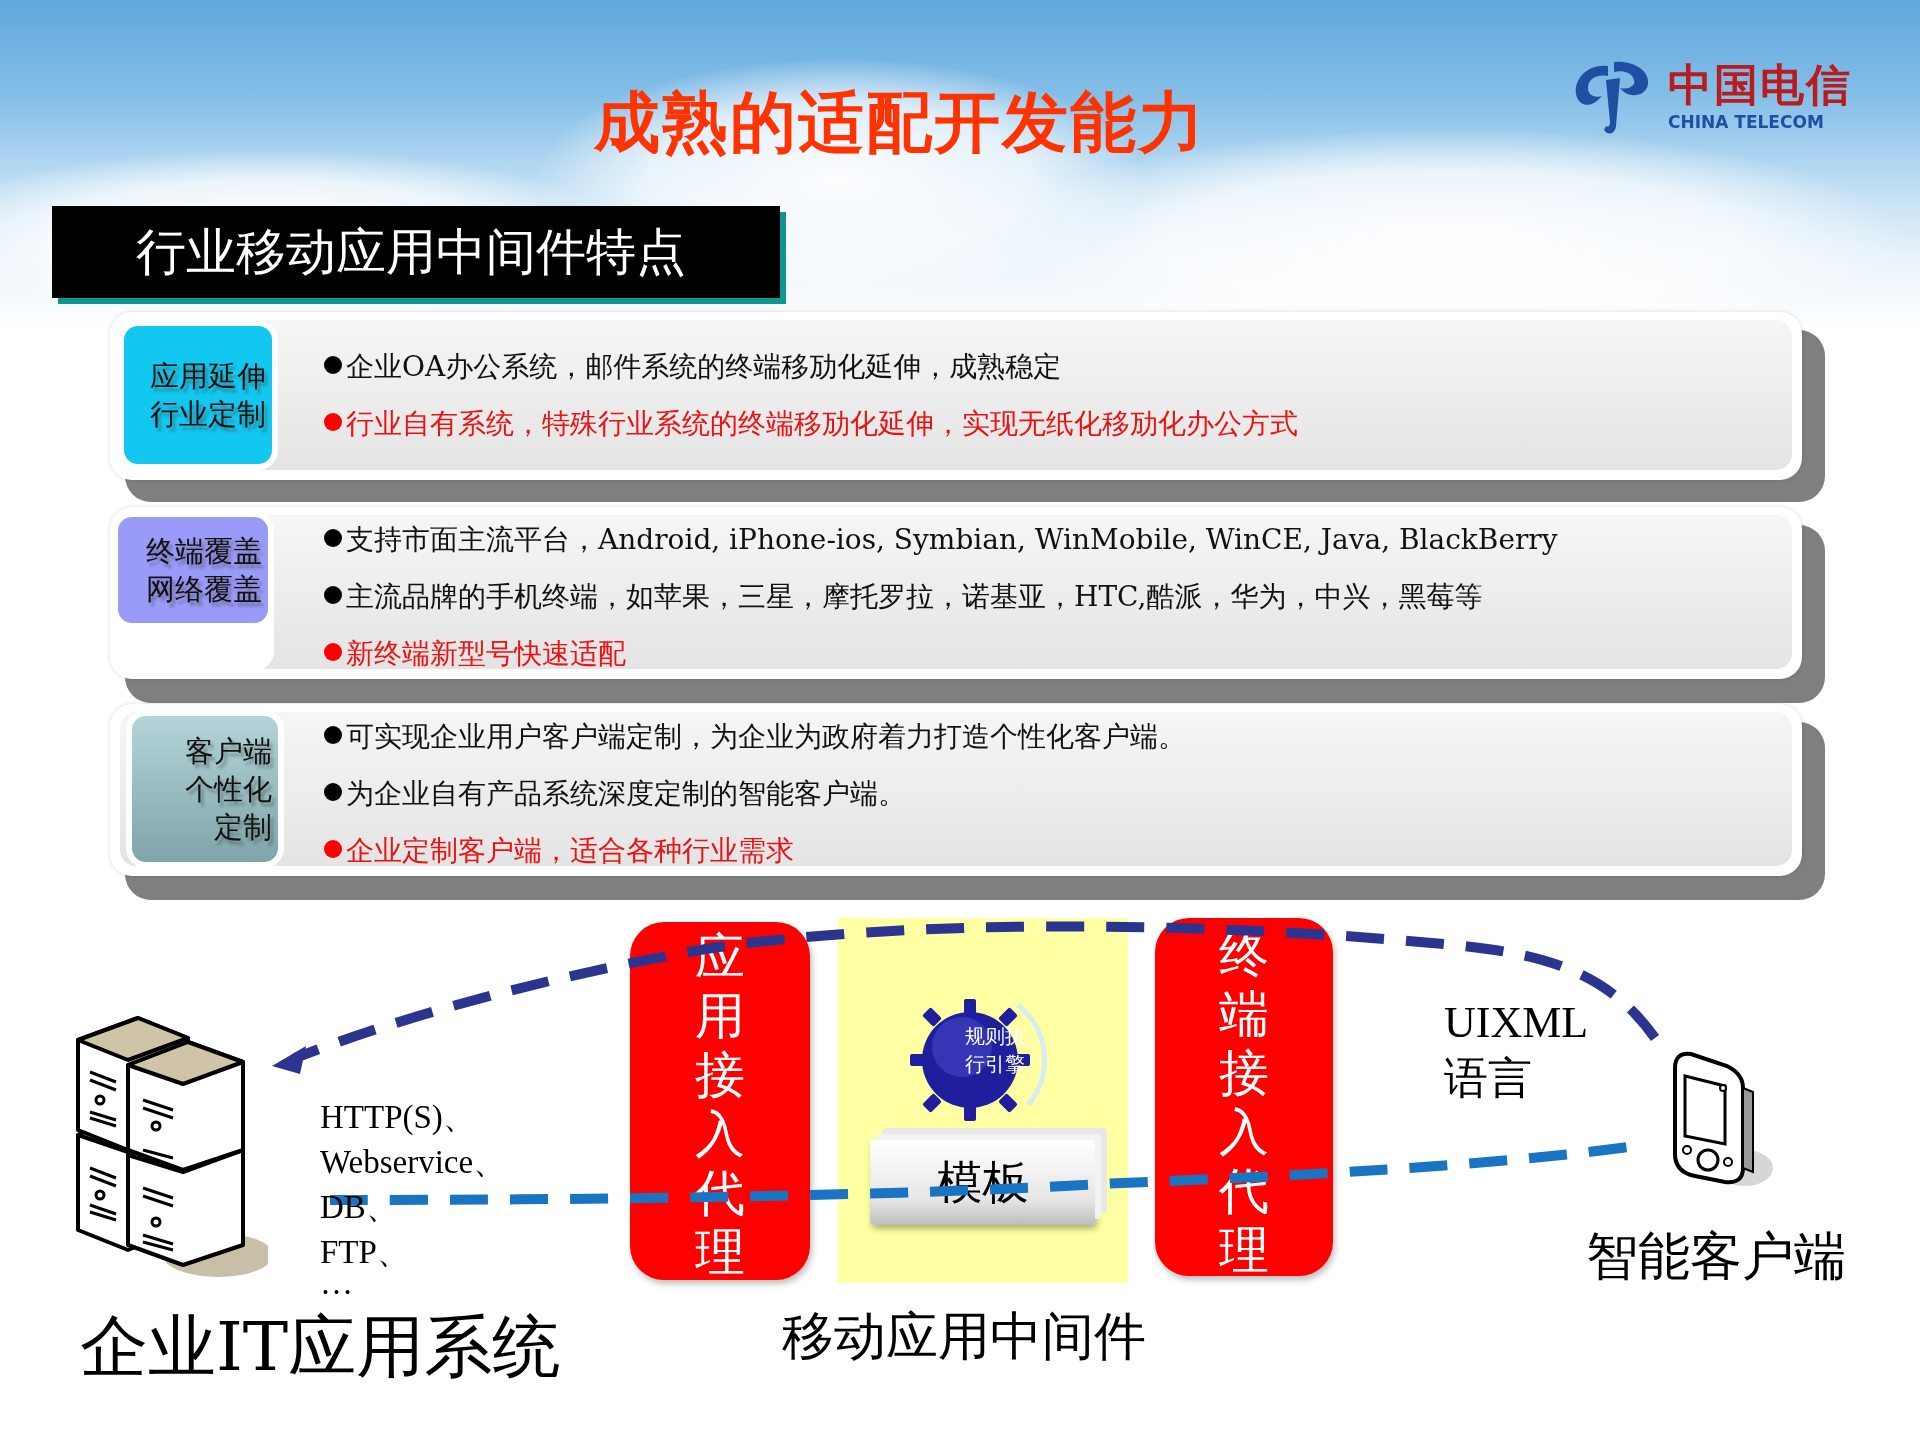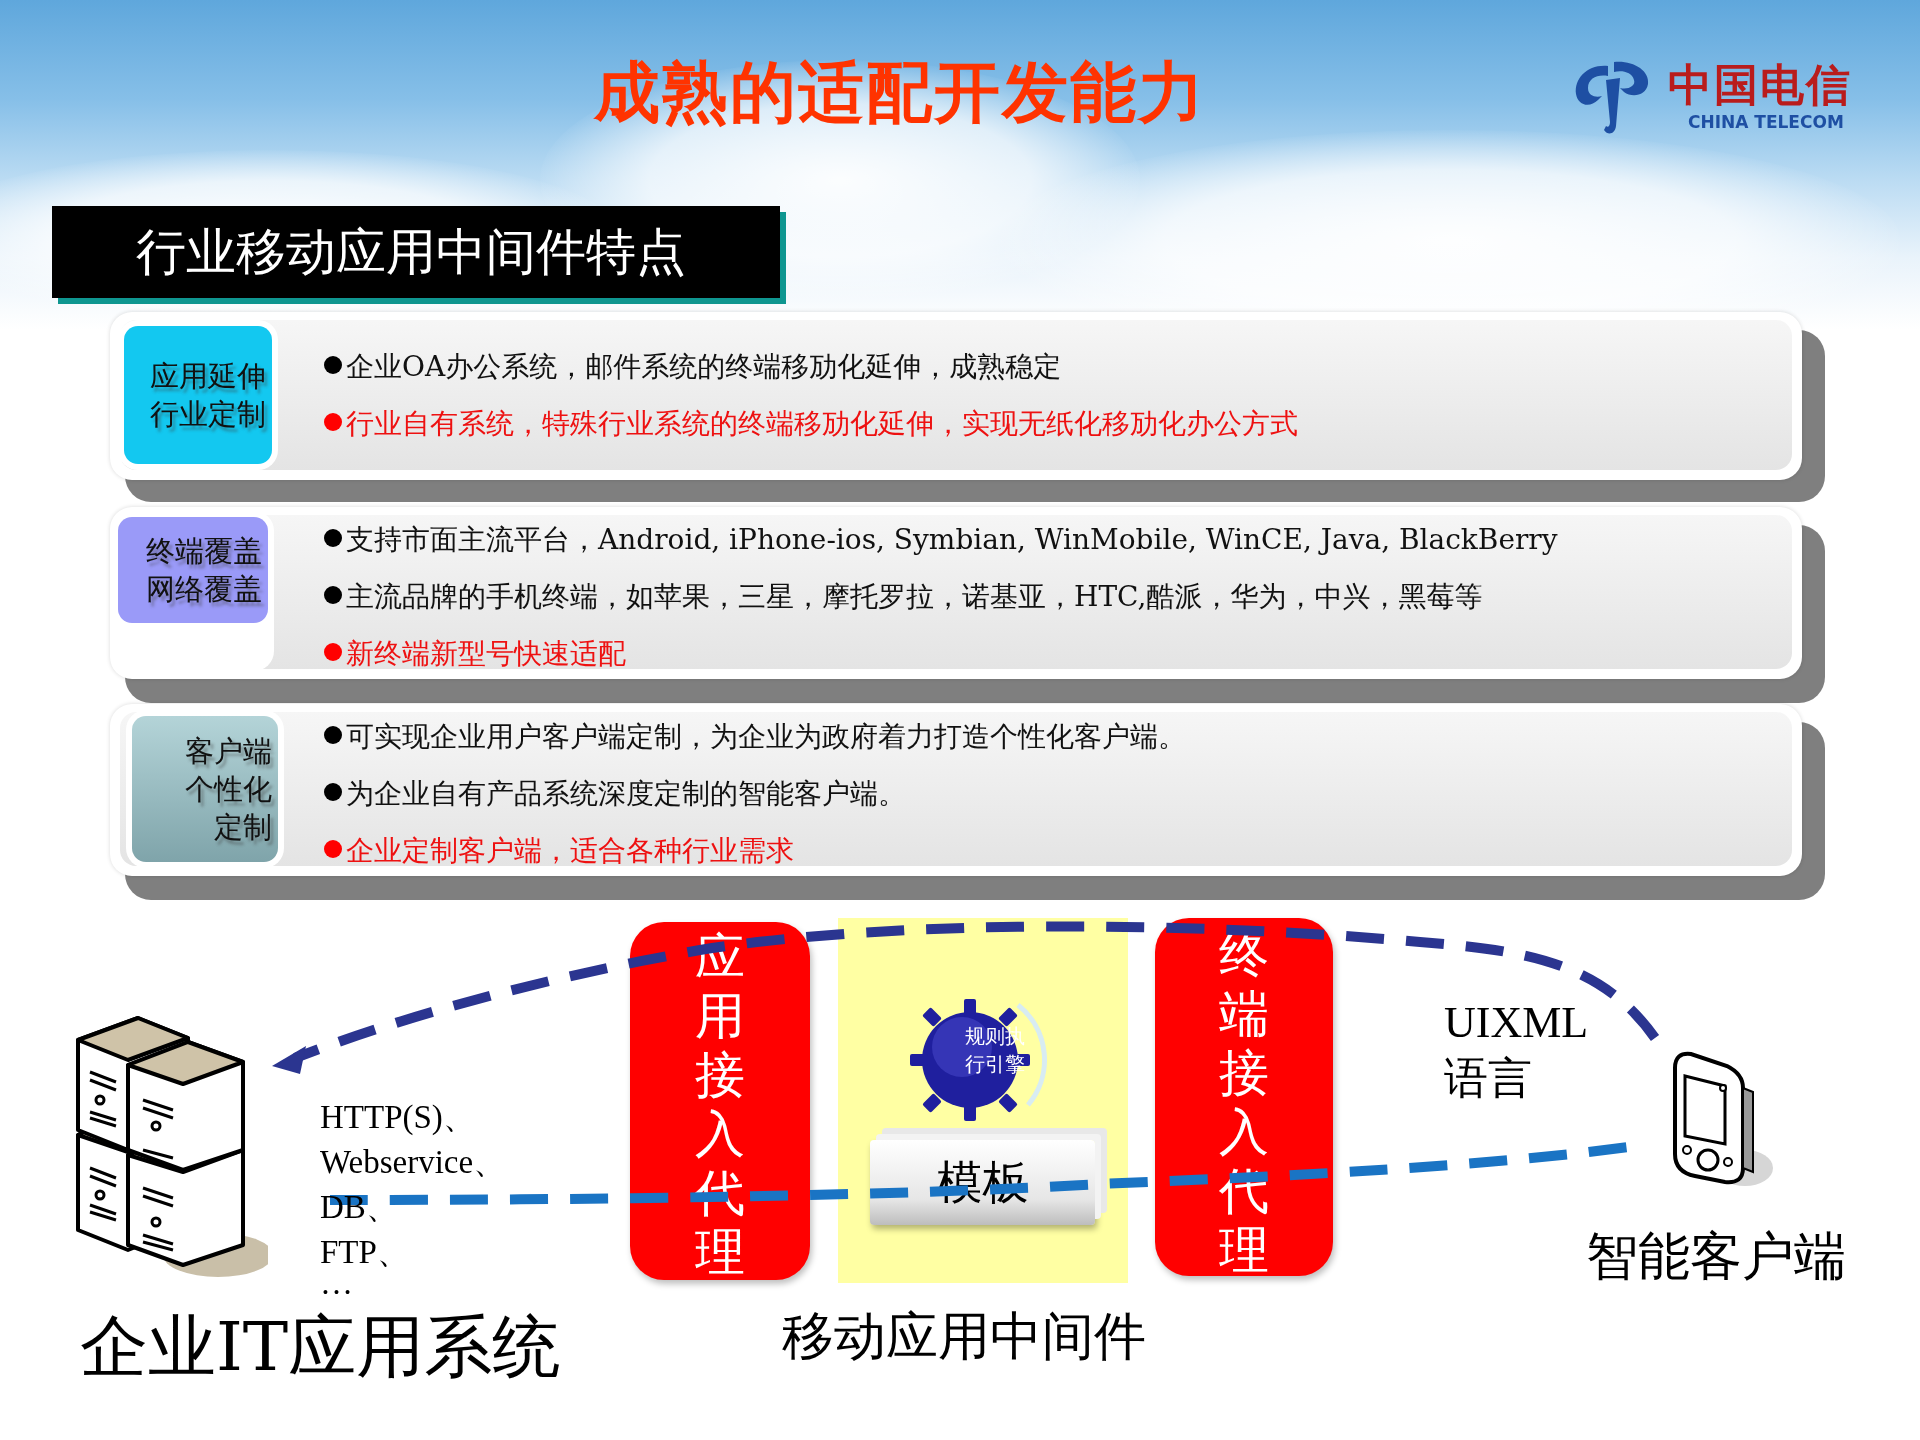--- a/index.html
+++ b/index.html
@@ -9,32 +9,32 @@
     font-family: "DejaVu Serif", "Liberation Serif", serif;
     background: #ffffff;
   }
   .sky {
     position: absolute; left: 0; top: 0; width: 1920px; height: 330px;
     background: linear-gradient(180deg, #5fa7dc 0%, #86bfe8 30%, #bcdcf3 55%, #e9f3fb 78%, #ffffff 100%);
   }
   .cloud { position: absolute; border-radius: 50%; background: radial-gradient(ellipse at center, rgba(255,255,255,0.95) 0%, rgba(255,255,255,0.7) 45%, rgba(255,255,255,0) 72%); }
 
   .main-title {
-    position: absolute; left: 560px; top: 48px; width: 680px; text-align: center;
+    position: absolute; left: 560px; top: 78px; width: 680px; text-align: center;
     font-family: Liberation Mono, monospace;
     font-weight: bold; font-size: 66px; color: #ff3300; letter-spacing: 2px;
   }
   .logo { position: absolute; left: 1568px; top: 56px; width: 300px; height: 84px; }
   .logo-cn {
     position: absolute; left: 100px; top: 0px; font-family: "DejaVu Sans", sans-serif;
     font-weight: bold; font-size: 44px; color: #b91c1c; letter-spacing: 2px;
   }
   .logo-en {
     position: absolute; left: 100px; top: 56px; font-family: "DejaVu Sans", sans-serif;
-    font-weight: bold; font-size: 17px; color: #1e4fa3; margin-left: 20px;
+    font-weight: bold; font-size: 17px; color: #1e4fa3;
   }
 
   .section-header {
     position: absolute; left: 52px; top: 206px; width: 728px; height: 92px;
     background: #000; box-shadow: 6px 6px 0 #0e9690;
     color: #fff; font-size: 50px; line-height: 92px; padding-left: 84px;
     font-family: "DejaVu Sans", "Liberation Sans", sans-serif; font-weight: 300;
   }
 
   .panel-shadow { position: absolute; background: #7f7f7f; border-radius: 26px; }

